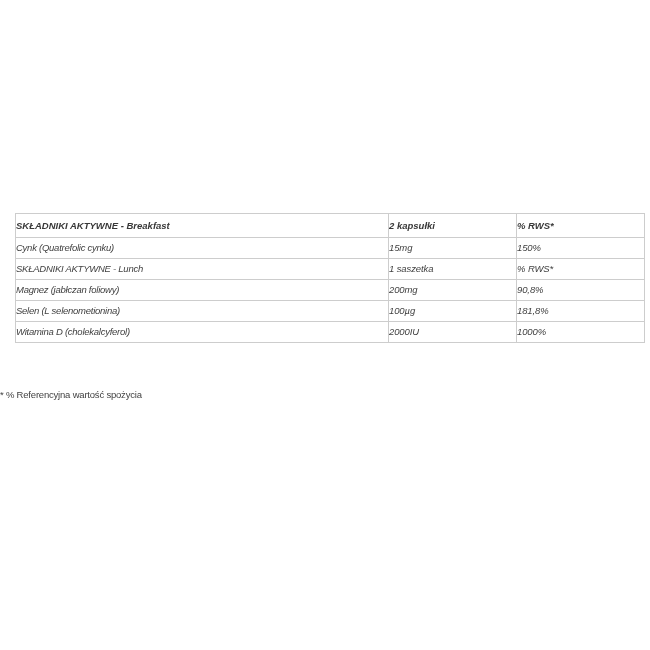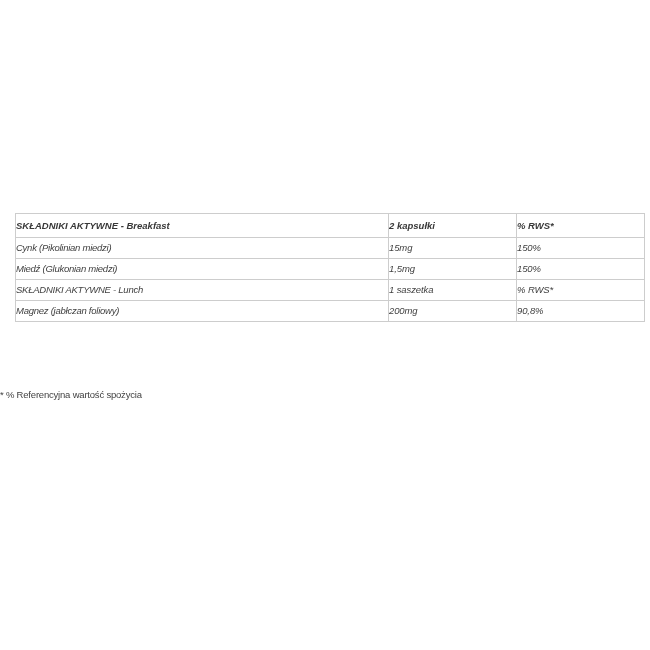--- a/index.html
+++ b/index.html
@@ -79,37 +79,42 @@
       <col class="c-amount">
       <col class="c-rws">
     </colgroup>
     <tbody>
       <tr class="row row-header bold">
         <td class="name-cell">SKŁADNIKI AKTYWNE - Breakfast</td>
         <td class="amount-cell">2 kapsułki</td>
         <td class="rws-cell">% RWS*</td>
       </tr>
       <tr class="row">
-        <td class="name-cell">Cynk (Pikolinian miedzi)</td>
+        <td class="name-cell">Cynk (Quatrefolic cynku)</td>
         <td class="amount-cell">15mg</td>
-        <td class="rws-cell">150%</td>
-      </tr>
-      <tr class="row">
-        <td class="name-cell">Miedź (Glukonian miedzi)</td>
-        <td class="amount-cell">1,5mg</td>
         <td class="rws-cell">150%</td>
       </tr>
       <tr class="row">
         <td class="name-cell">SKŁADNIKI AKTYWNE - Lunch</td>
         <td class="amount-cell">1 saszetka</td>
         <td class="rws-cell">% RWS*</td>
       </tr>
       <tr class="row">
         <td class="name-cell">Magnez (jabłczan foliowy)</td>
         <td class="amount-cell">200mg</td>
         <td class="rws-cell">90,8%</td>
       </tr>
+      <tr class="row">
+        <td class="name-cell">Selen (L selenometionina)</td>
+        <td class="amount-cell">100µg</td>
+        <td class="rws-cell">181,8%</td>
+      </tr>
+      <tr class="row">
+        <td class="name-cell">Witamina D (cholekalcyferol)</td>
+        <td class="amount-cell">2000IU</td>
+        <td class="rws-cell">1000%</td>
+      </tr>
     </tbody>
   </table>
 
   <p class="footnote">* % Referencyjna wartość spożycia</p>
 
 </div>
 
 </body></html>

